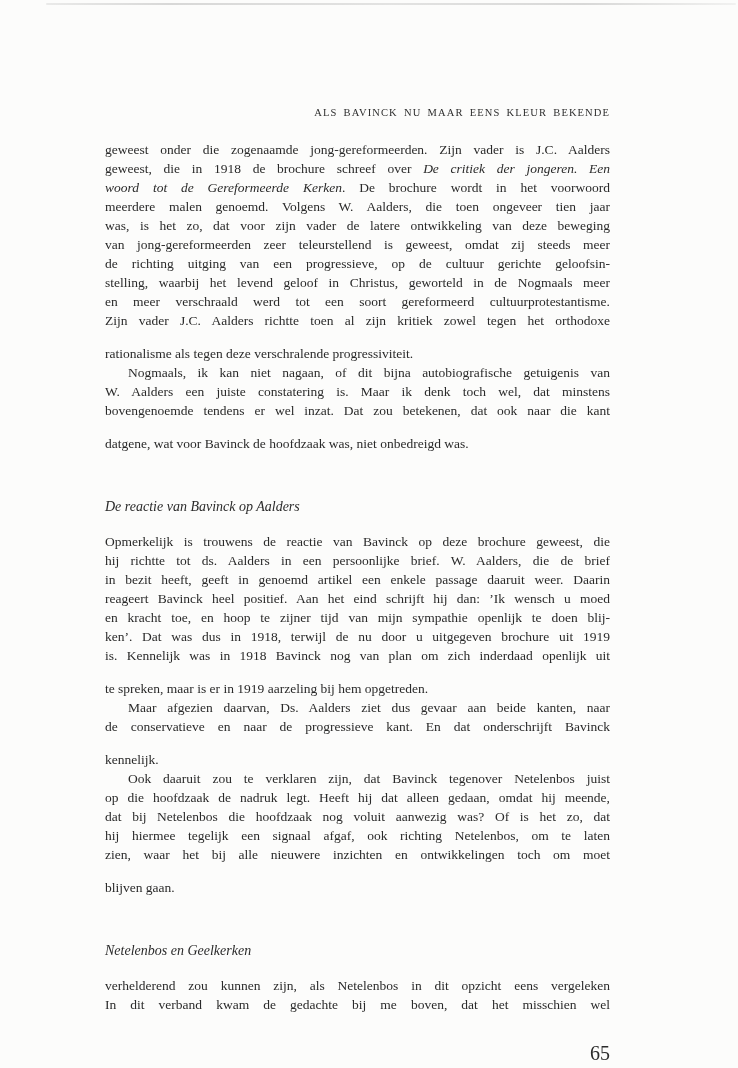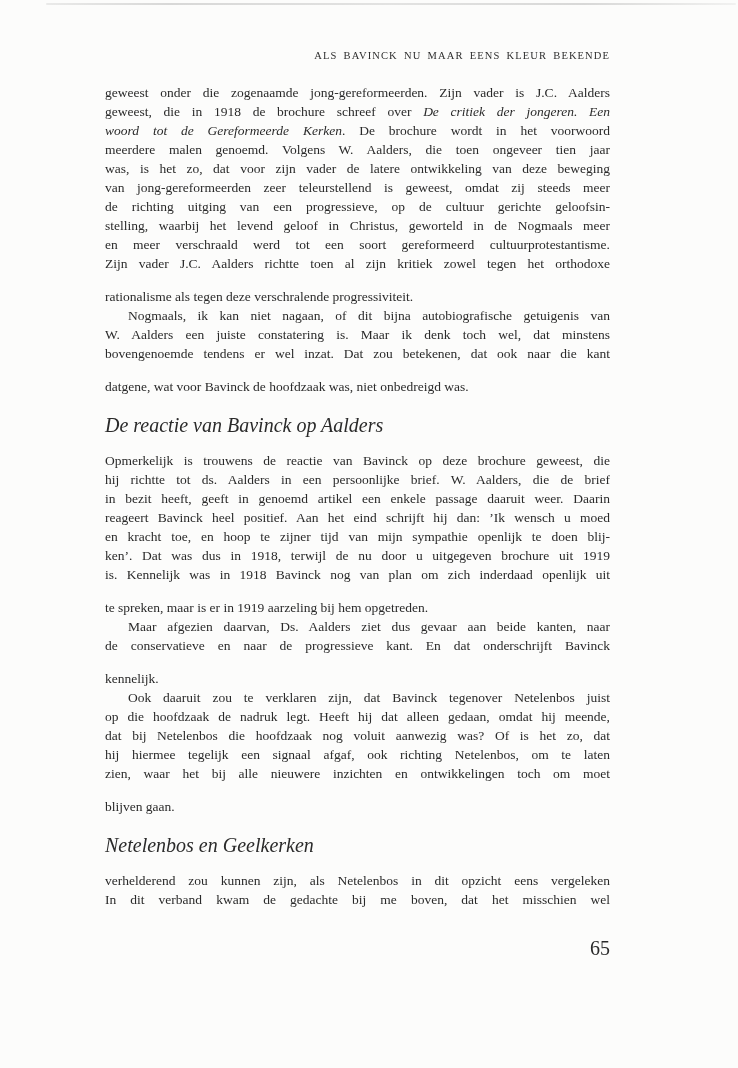--- a/index.html
+++ b/index.html
@@ -20,23 +20,23 @@
     height: 2px;
     background: linear-gradient(90deg,
       rgba(70,70,70,.10), rgba(70,70,70,.20) 18%,
       rgba(70,70,70,.14) 50%, rgba(70,70,70,.20) 78%,
       rgba(70,70,70,.06));
     border-radius: 1px;
   }
   .page {
     position: absolute;
     left: 105px;
-    top: 16px;
+    top: 3px;
     width: 505px;
-    padding-top: 34px;
+    padding-top: 104px;
   }
   .running-header {
     text-align: right;
     font-size: 10.5px;
     letter-spacing: 1.1px;
     word-spacing: 2.5px;
     color: #2e2e2e;
     white-space: nowrap;
   }
   .body-text {
@@ -51,22 +51,22 @@
   }
   .line.last {
     text-align: left;
     text-align-last: left;
     margin-top: 14px;
   }
   .line.indent { text-indent: 23px; }
   .italic { font-style: italic; }
   .heading {
     font-style: italic;
-    font-size: 20px;
-    margin-top: 20px;
+    font-size: 14px;
+    margin-top: 44px;
     margin-bottom: 16px;
   }
   .page-number {
     margin-top: 28px;
     text-align: right;
     font-size: 20px;
     color: #2a2a2a;
   }
 </style>
 </head>

